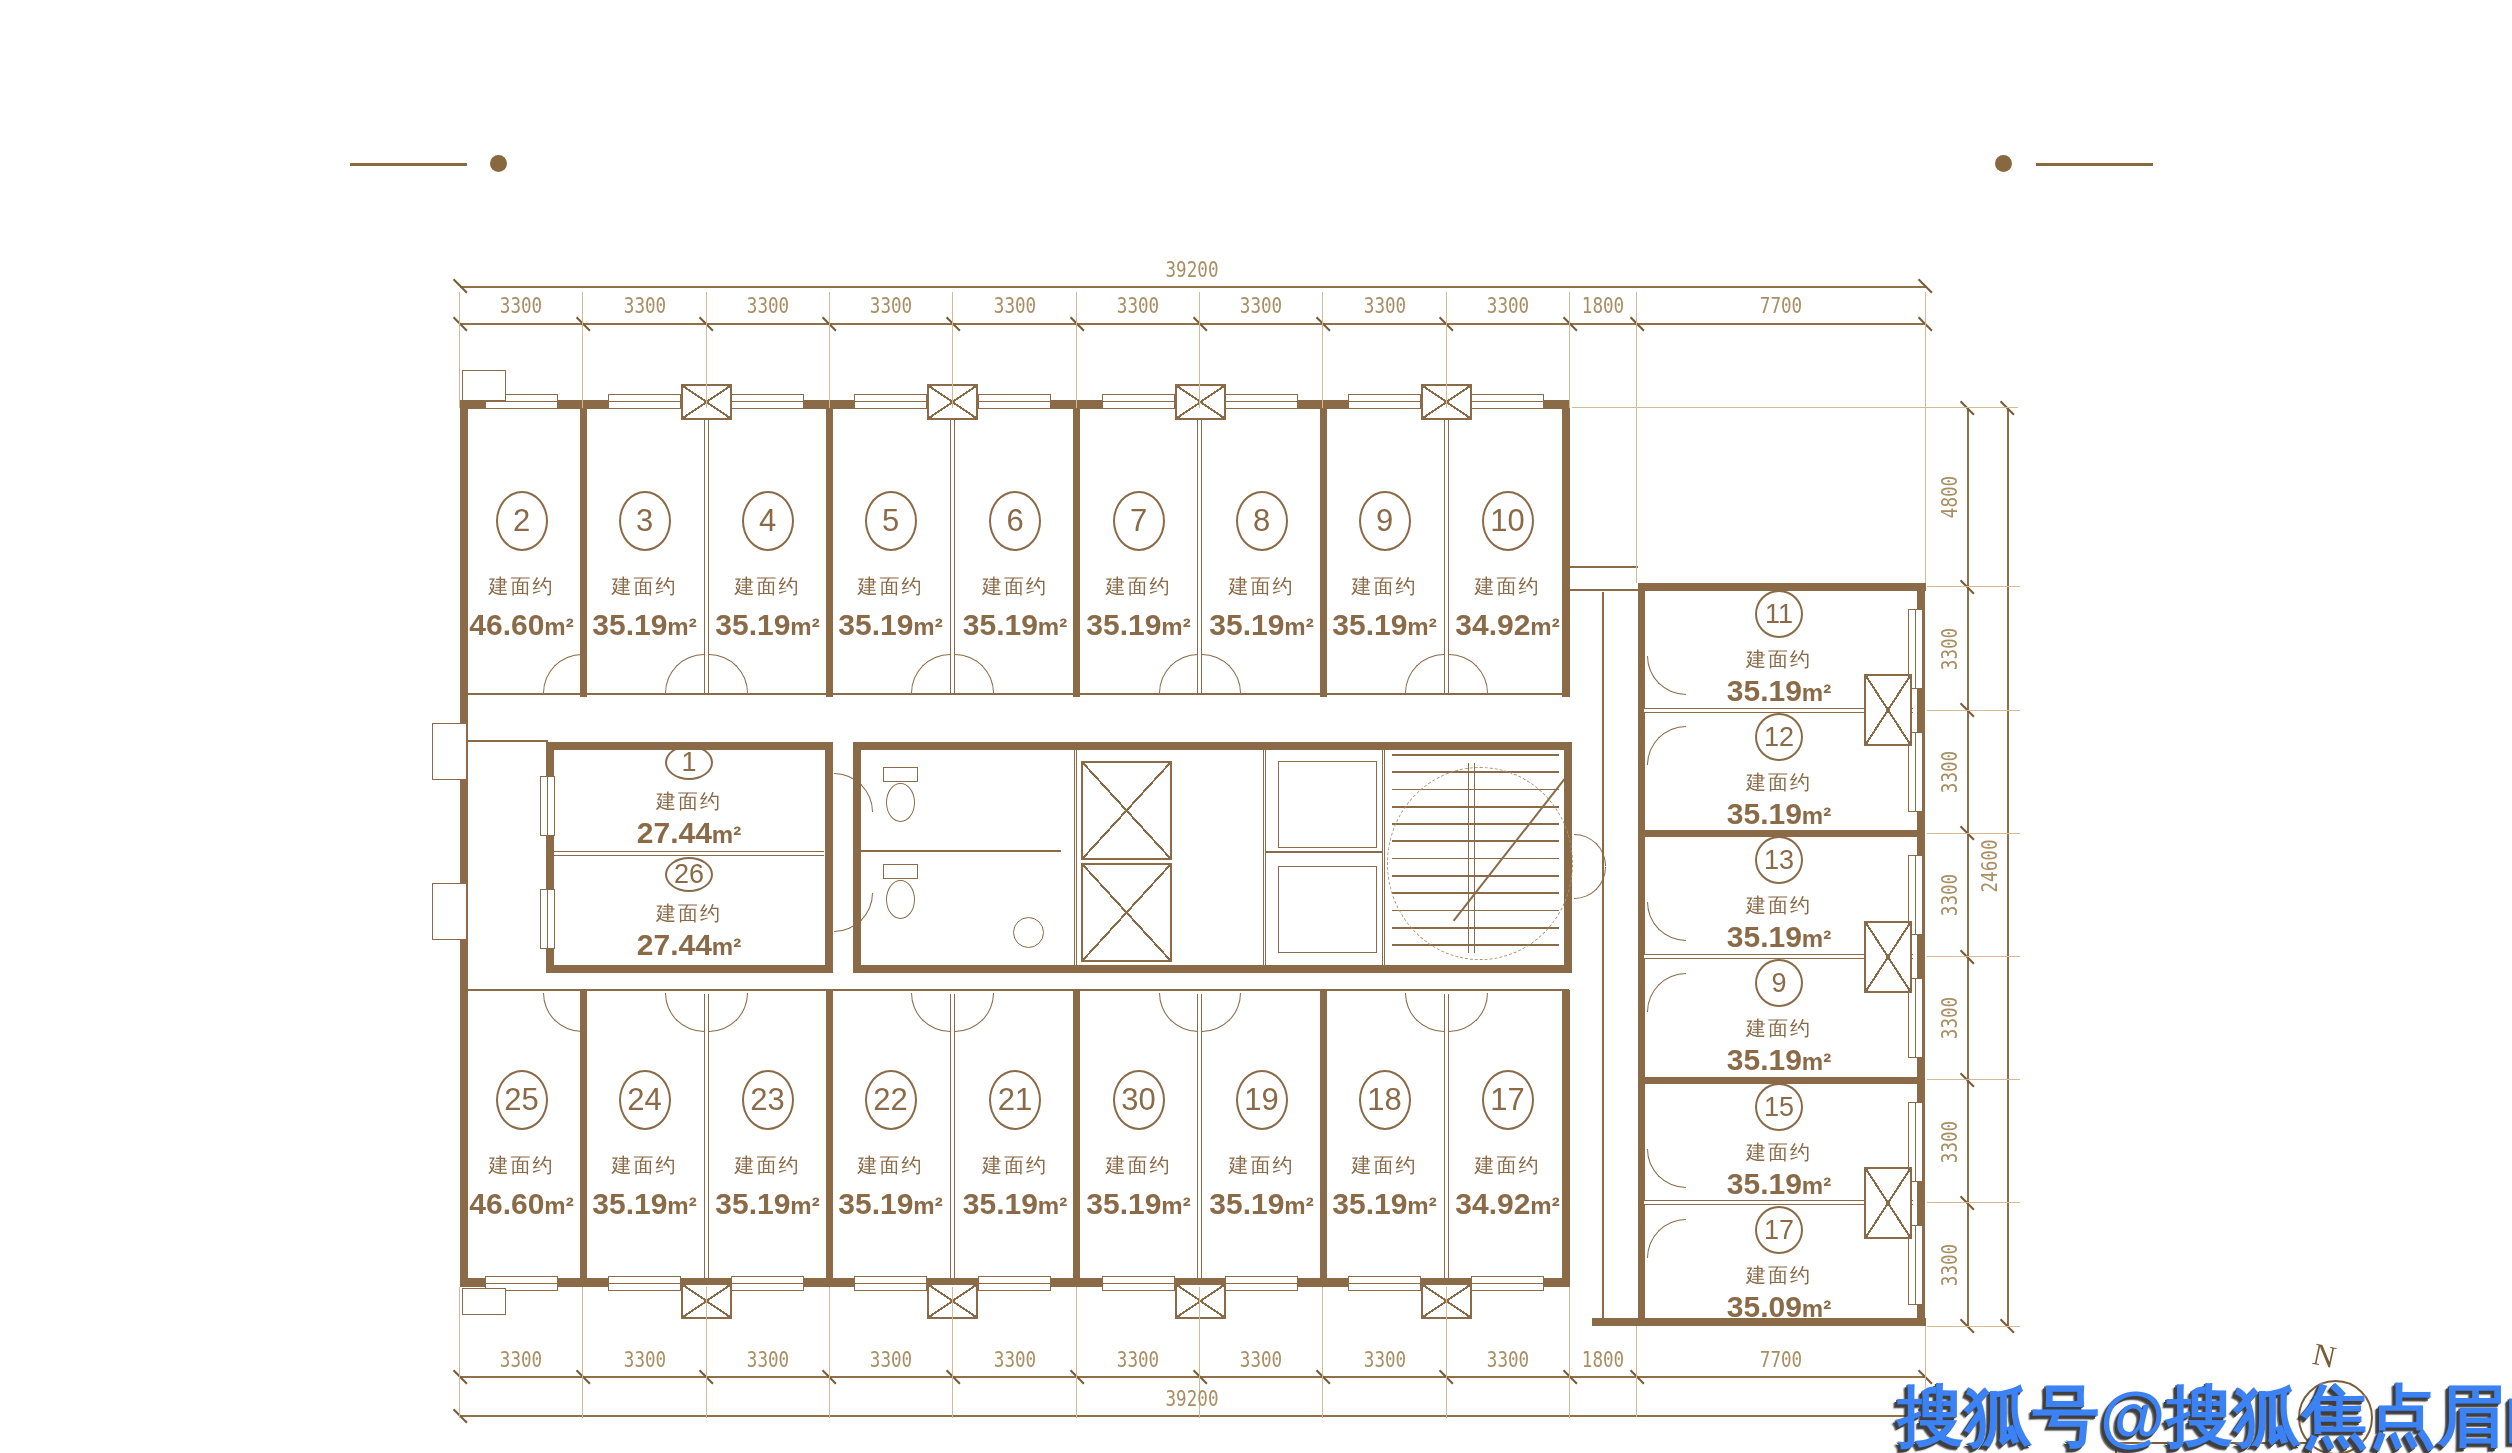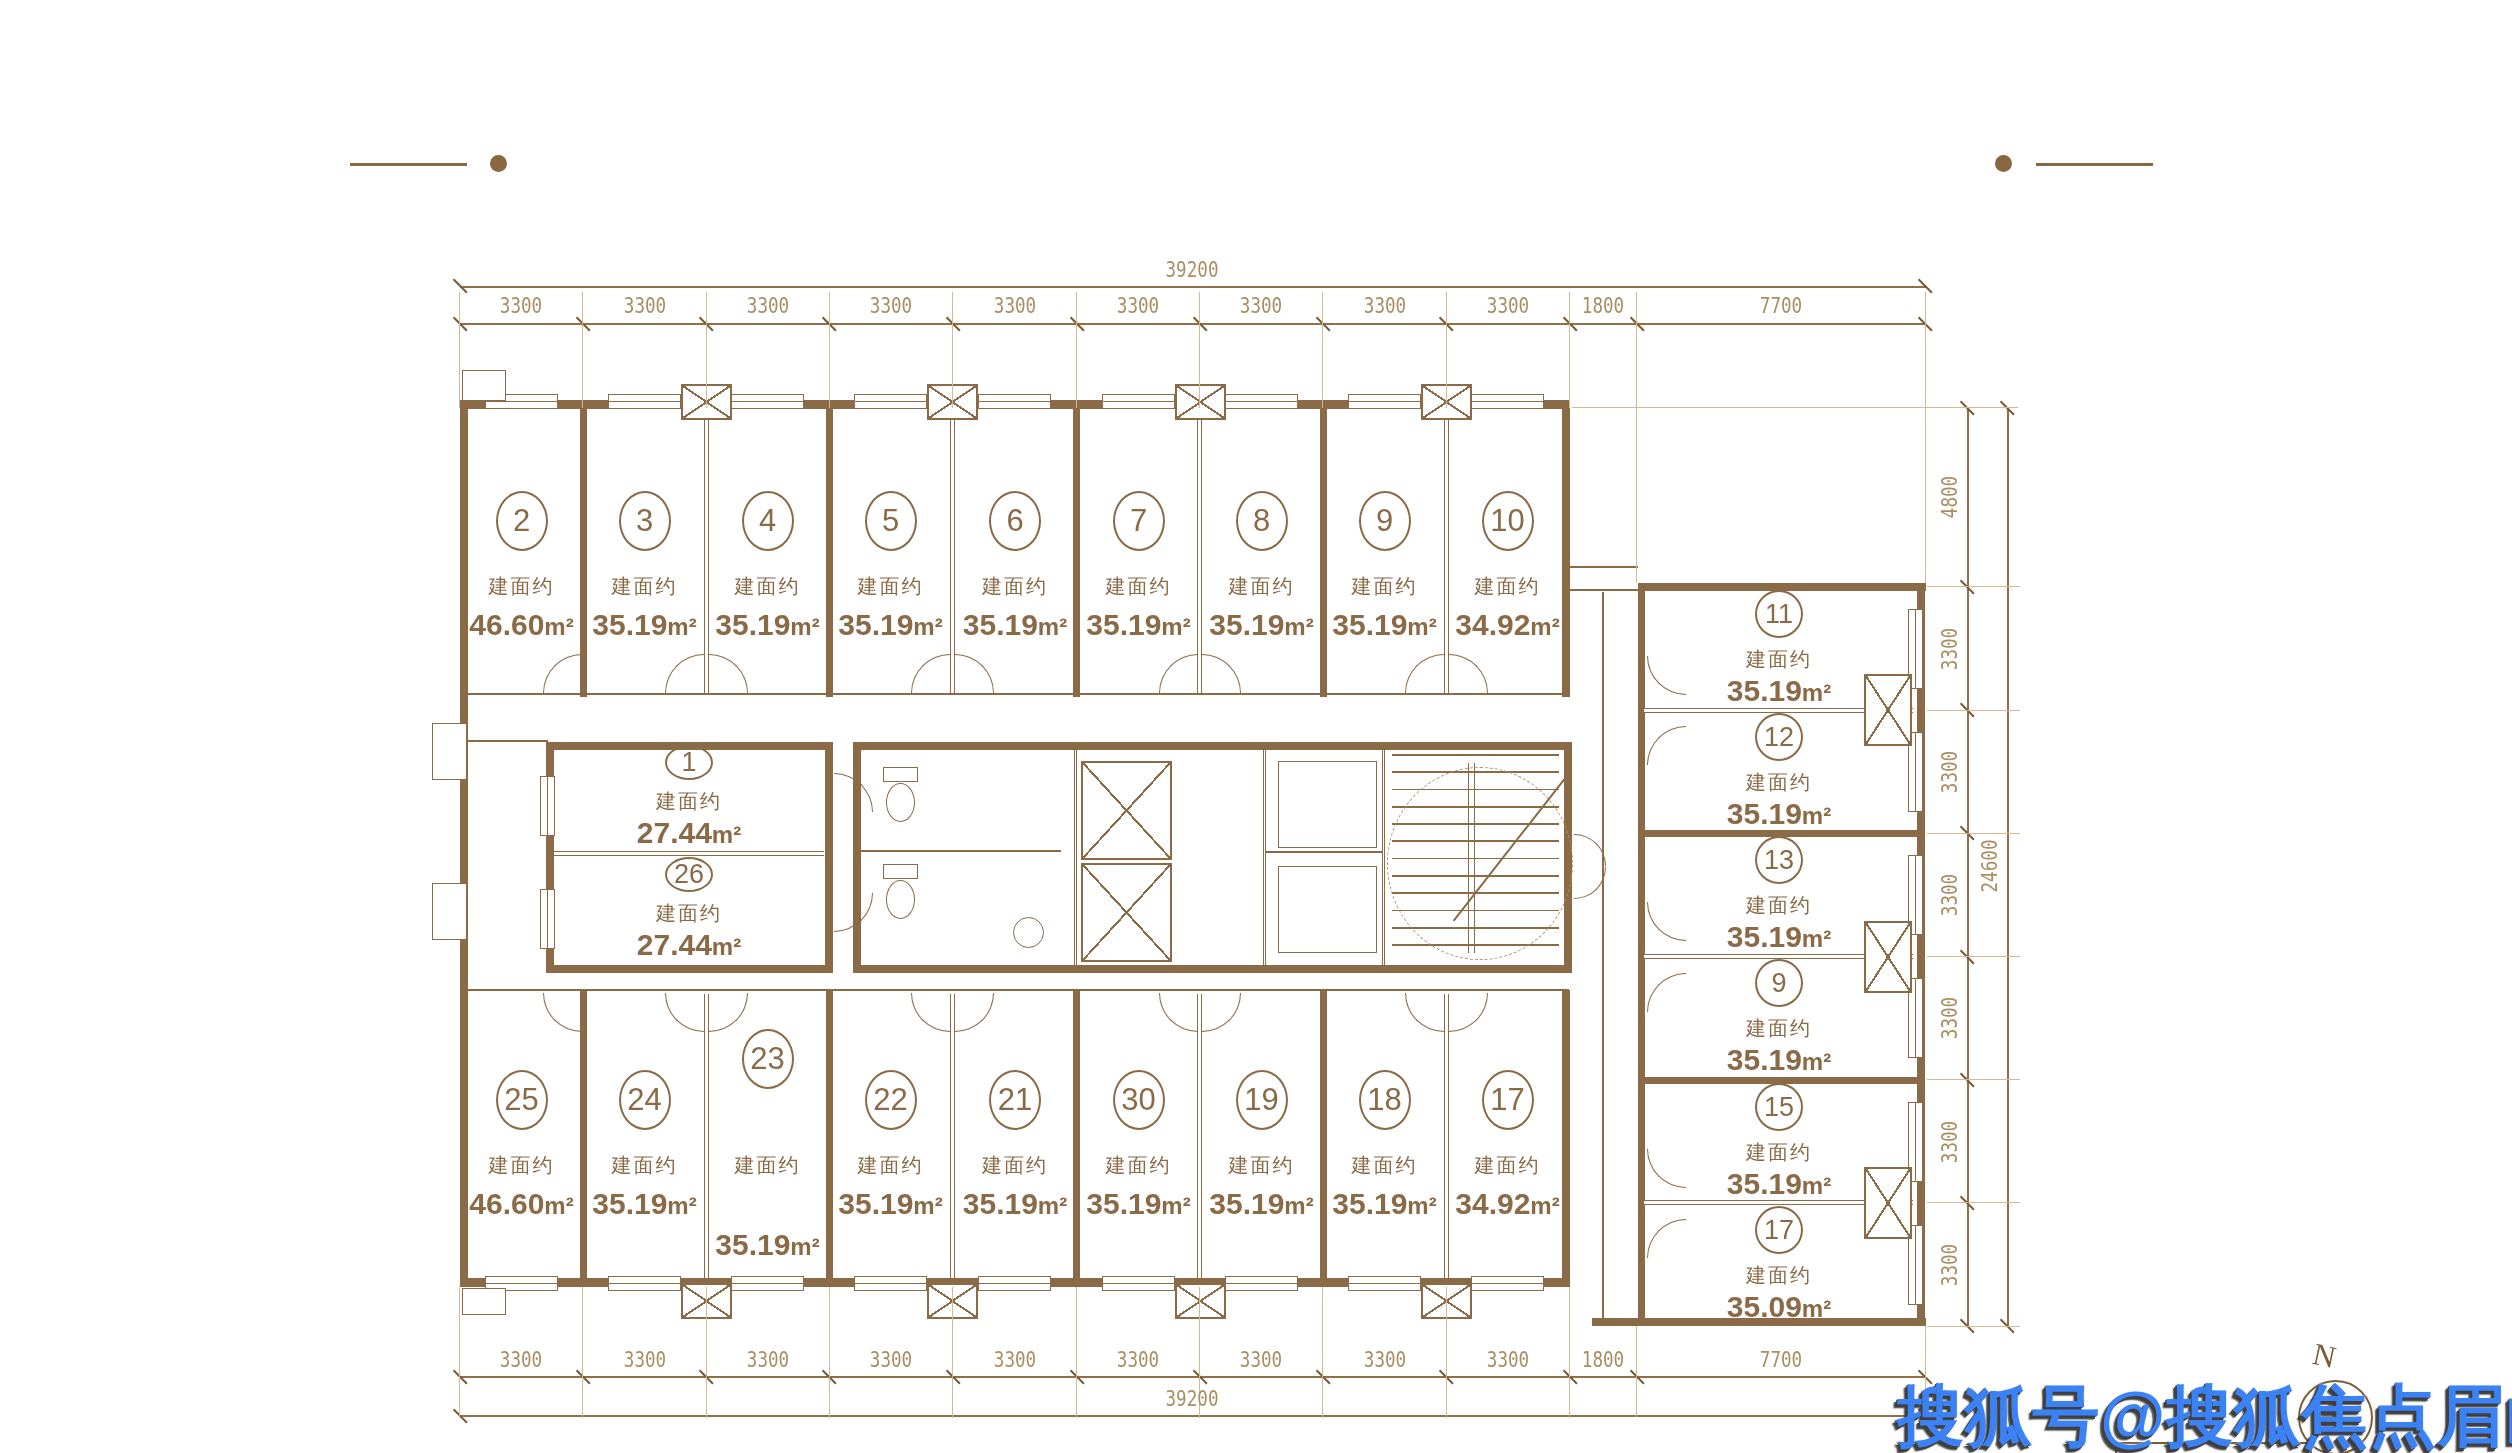--- a/index.html
+++ b/index.html
@@ -276,21 +276,21 @@
       <div class="unit " style="position: absolute; left: 587px; top: 1029px; width: 115px; height: 233px; display: flex;">
         <div class="ucircle">24</div>
         <div class="uprefix">建面约</div>
         <div class="uarea"><span>35.19</span><span class="u2">m²</span></div>
       </div>
       <div class="unit " style="position: absolute; left: 710px; top: 450px; width: 115px; height: 233px; display: flex;">
         <div class="ucircle">4</div>
         <div class="uprefix">建面约</div>
         <div class="uarea"><span>35.19</span><span class="u2">m²</span></div>
       </div>
-      <div class="unit " style="position: absolute; left: 710px; top: 1029px; width: 115px; height: 233px; display: flex; justify-content: space-between;">
+      <div class="unit " style="position: absolute; left: 710px; top: 1029px; width: 115px; height: 233px; display: flex;">
         <div class="ucircle">23</div>
         <div class="uprefix">建面约</div>
         <div class="uarea"><span>35.19</span><span class="u2">m²</span></div>
       </div>
       <div class="unit " style="position: absolute; left: 833px; top: 450px; width: 115px; height: 233px; display: flex;">
         <div class="ucircle">5</div>
         <div class="uprefix">建面约</div>
         <div class="uarea"><span>35.19</span><span class="u2">m²</span></div>
       </div>
       <div class="unit " style="position: absolute; left: 833px; top: 1029px; width: 115px; height: 233px; display: flex;">

